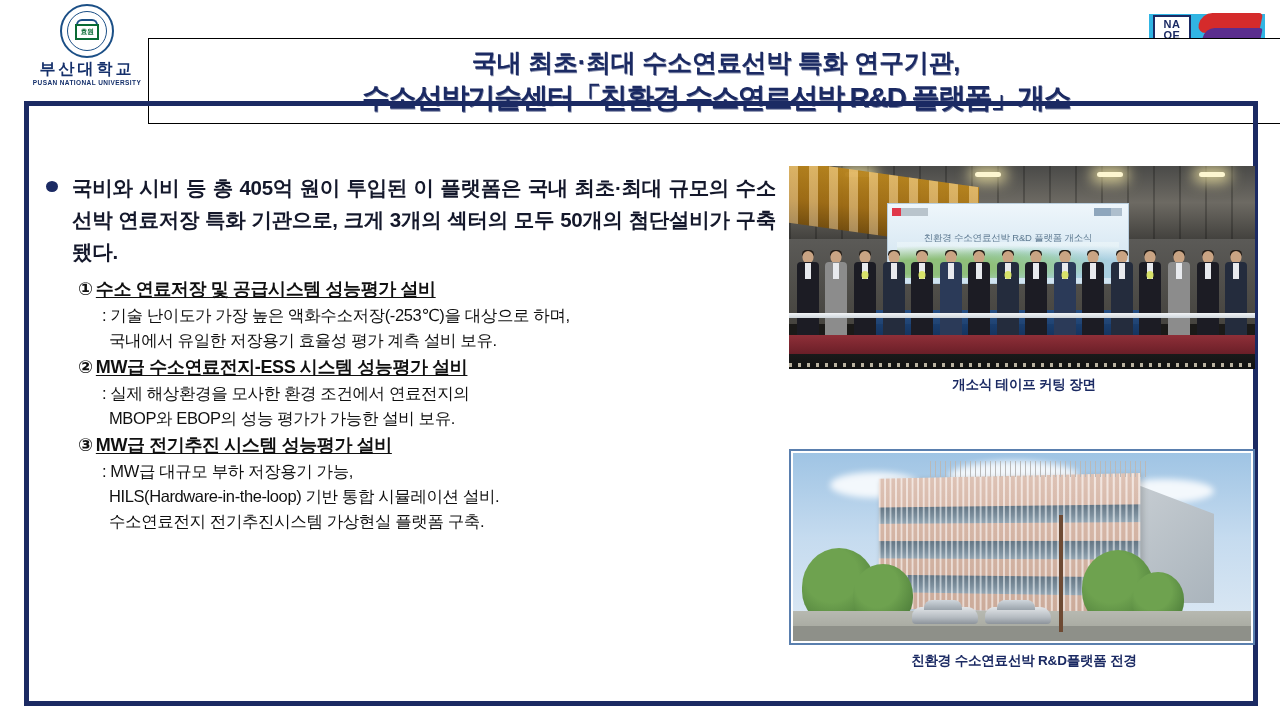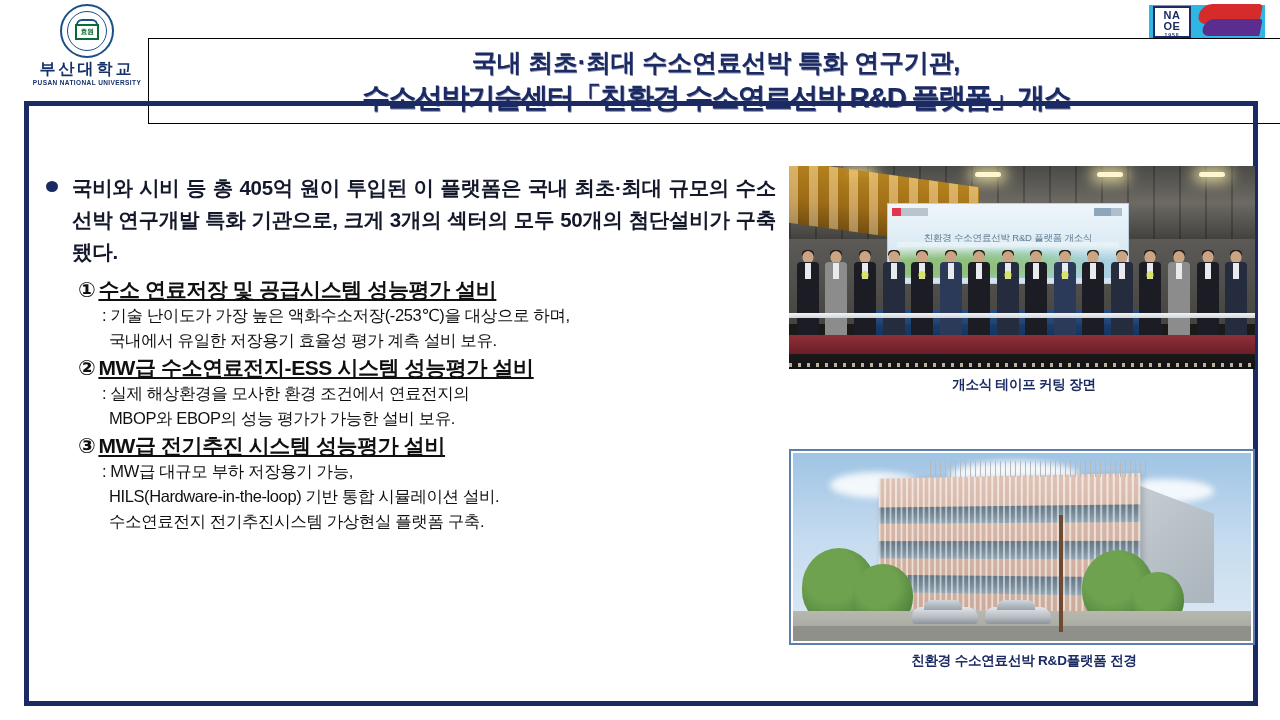--- a/index.html
+++ b/index.html
@@ -107,21 +107,21 @@
     right: 2px;
     top: 3px;
     width: 148px;
     height: 78px;
     text-align: center;
   }
   .naoe-mark {
     position: relative;
     width: 126px;
     height: 40px;
-    margin: 0 auto;
+    margin: 9px auto;
   }
   .naoe-box {
     position: absolute;
     left: 8px; top: 2px;
     width: 116px; height: 34px;
     background: #31b5e3;
   }
   .naoe-letters {
     position: absolute;
     left: 12px; top: 3px;
@@ -243,21 +243,21 @@
   }
   .bullet-2 { margin-top: 12px; }
 
   
   .numbered {
     margin-top: 8px;
     padding-left: 32px;
   }
   .num-item { margin-bottom: 1px; }
   .num-head {
-    font-size: 21px;
+    font-size: 18px;
     font-weight: bold;
     color: #101010;
     line-height: 27px;
     letter-spacing: -0.4px;
     white-space: nowrap;
   }
   .num-head .uline {
     text-decoration: underline;
     text-underline-offset: 2px;
   }
@@ -555,21 +555,21 @@
     <div class="title-line2">수소선박기술센터「친환경 수소연료선박 R&amp;D 플랫폼」개소</div>
   </div>
 
   <div class="outer-frame"></div>
 
   <div class="content-left">
 
 
     <div class="bullet-row bullet-2">
       <div class="bullet-dot"></div>
-      <div class="bullet-text">국비와 시비 등 총 405억 원이 투입된 이 플랫폼은 국내 최초·최대 규모의 수소선박 연구개발 특화 기관으로, 크게 3개의 섹터의 모두 50개의 첨단설비가 구축됐다.</div>
+      <div class="bullet-text">국비와 시비 등 총 405억 원이 투입된 이 플랫폼은 국내 최초·최대 규모의 수소선박 연료저장 특화 기관으로, 크게 3개의 섹터의 모두 50개의 첨단설비가 구축됐다.</div>
     </div>
 
     <div class="numbered">
 
       <div class="num-item">
         <div class="num-head"><span class="circ">①</span><span class="uline">수소 연료저장 및  공급시스템 성능평가 설비</span></div>
         <div class="num-desc">: 기술 난이도가 가장 높은 액화수소저장(-253℃)을 대상으로 하며,</div>
         <div class="num-desc indent2">국내에서 유일한 저장용기 효율성 평가 계측 설비 보유.</div>
       </div>
 

